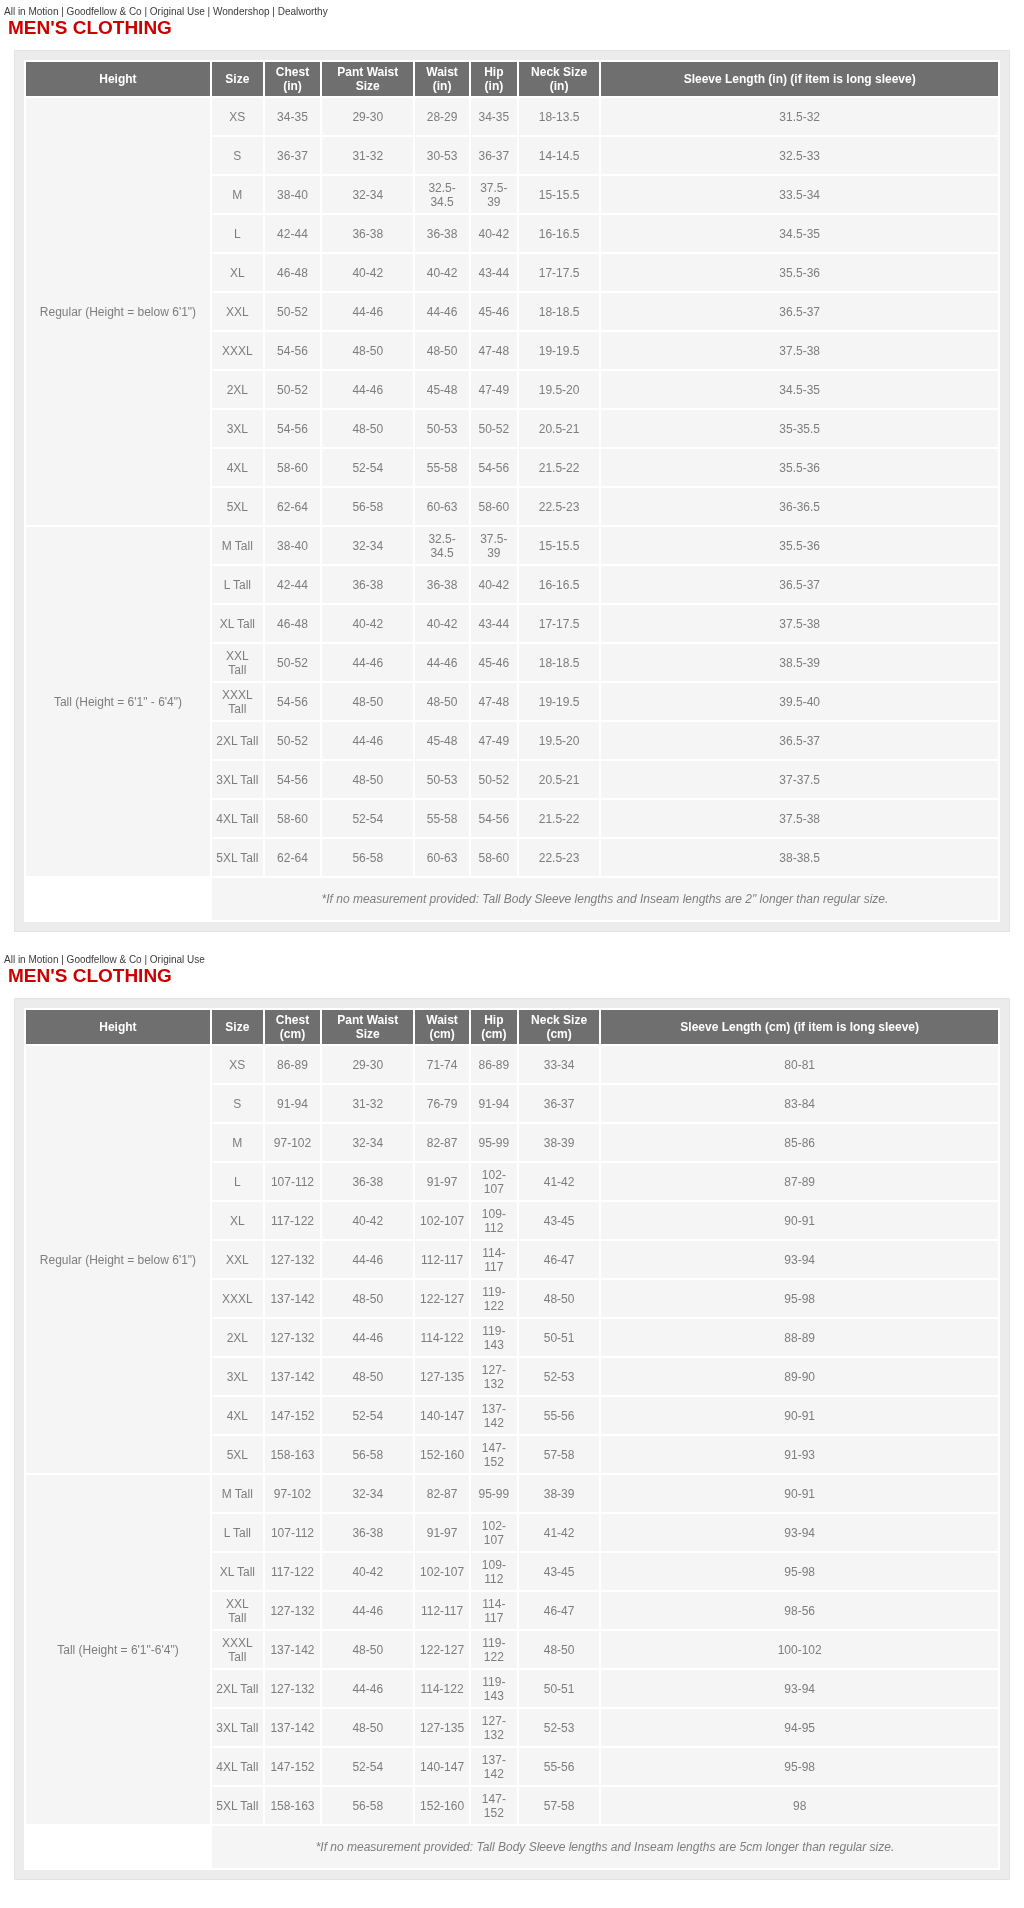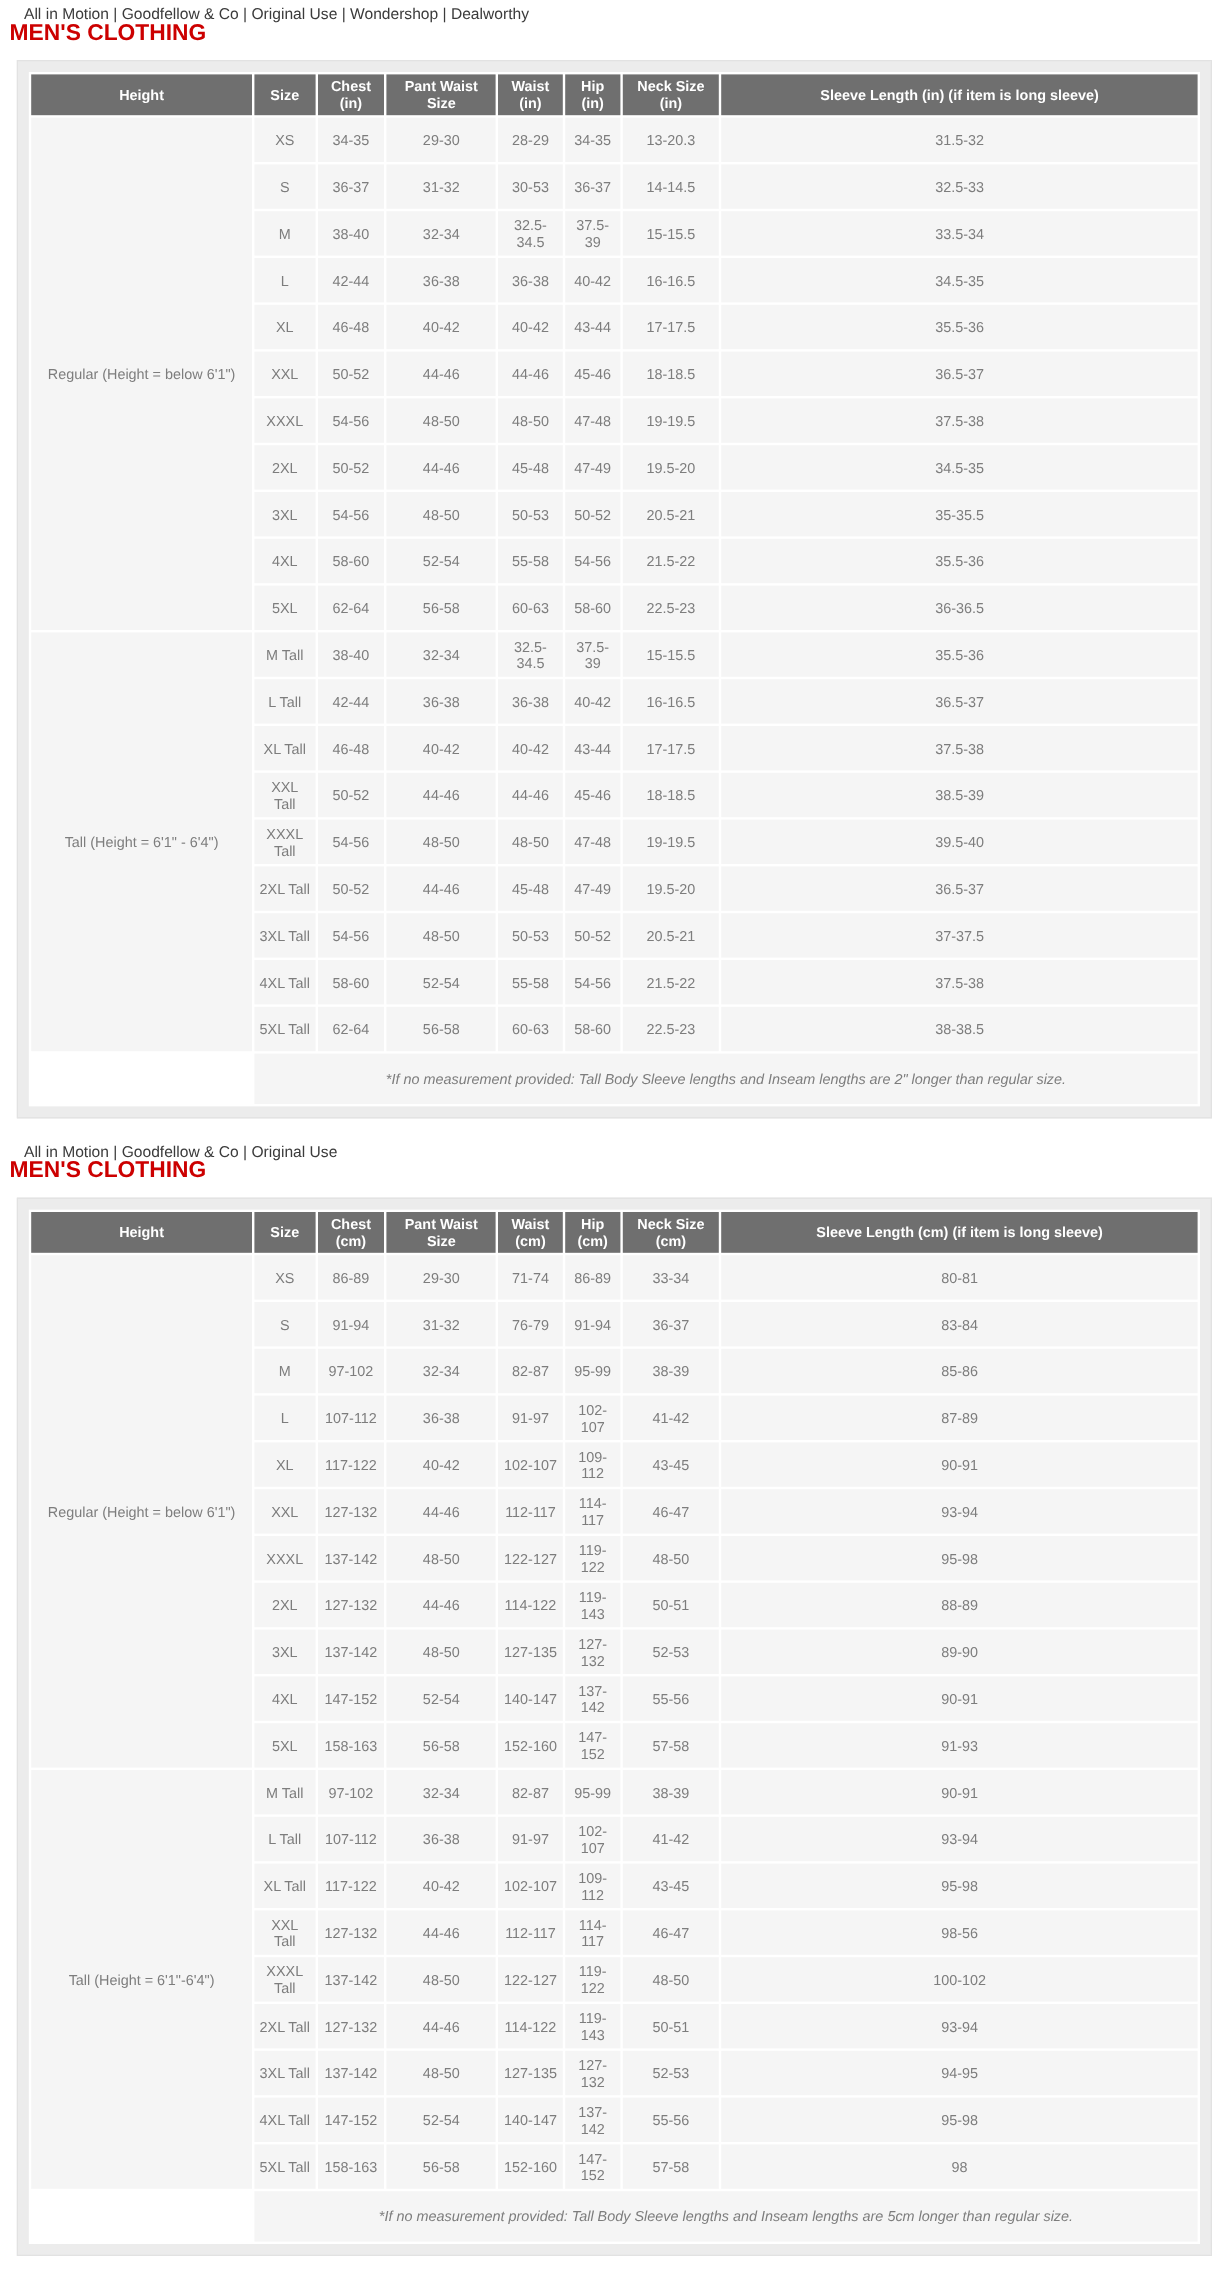--- a/index.html
+++ b/index.html
@@ -17,23 +17,23 @@
   body{
     width:1024px;
     min-height:1908px;
     font-family:"Liberation Sans", sans-serif;
     -webkit-font-smoothing:antialiased;
   }
   .page{padding-top:4px;}
   .chart-section + .chart-section{margin-top:20px;}
   .brands{
     color:var(--brand-text);
-    font-size:13px;
+    font-size:10px;
     line-height:16px;
-    margin:0 20px;
+    margin:0 4px;
   }
   .category{
     color:var(--category-red);
     font-size:19px;
     font-weight:bold;
     line-height:16px;
     margin:0 8px 0 8px;
   }
   .panel{
     background:var(--panel-bg);
@@ -113,21 +113,21 @@
             </tr>
           </thead>
           <tbody>
             <tr>
               <td class="height-group" rowspan="11">Regular (Height = below 6'1")</td>
               <td>XS</td>
               <td>34-35</td>
               <td>29-30</td>
               <td>28-29</td>
               <td>34-35</td>
-              <td>13-20.3</td>
+              <td>18-13.5</td>
               <td>31.5-32</td>
             </tr>
             <tr>
               <td>S</td>
               <td>36-37</td>
               <td>31-32</td>
               <td>30-53</td>
               <td>36-37</td>
               <td>14-14.5</td>
               <td>32.5-33</td>

